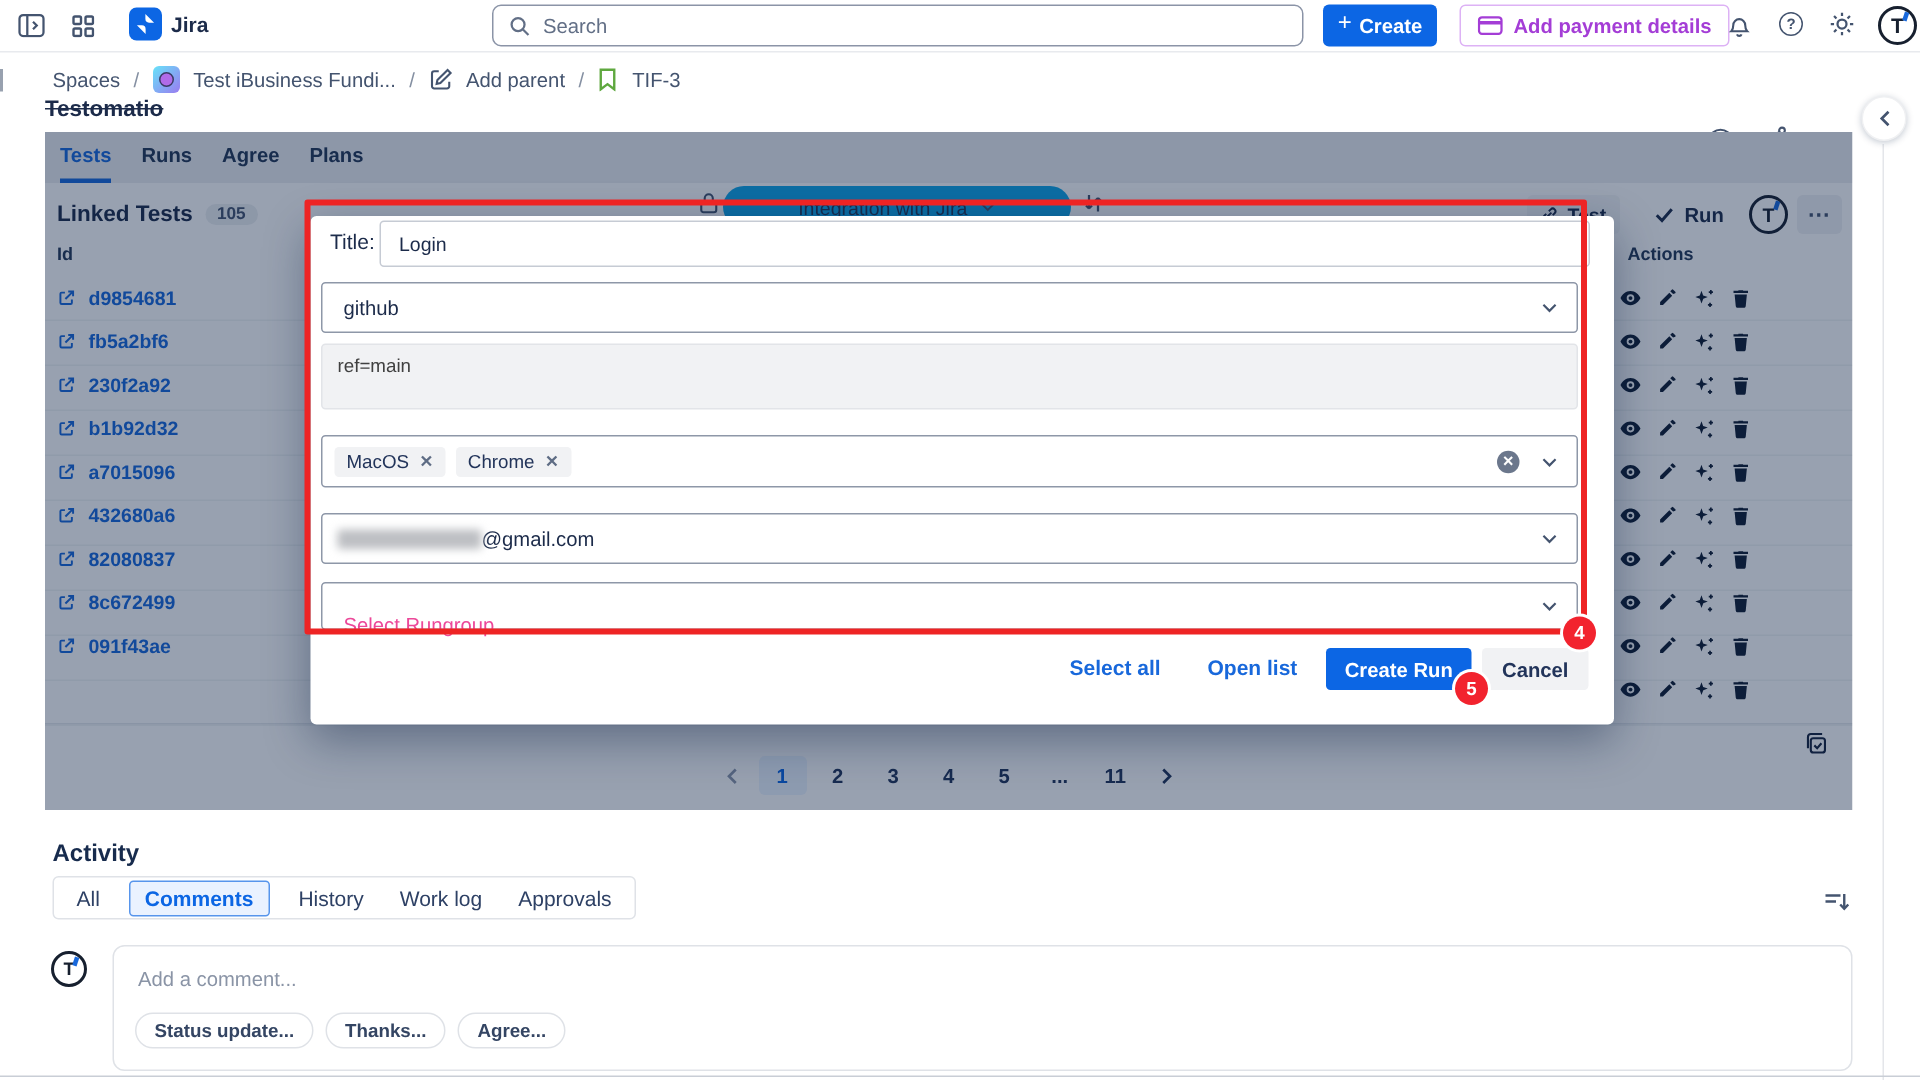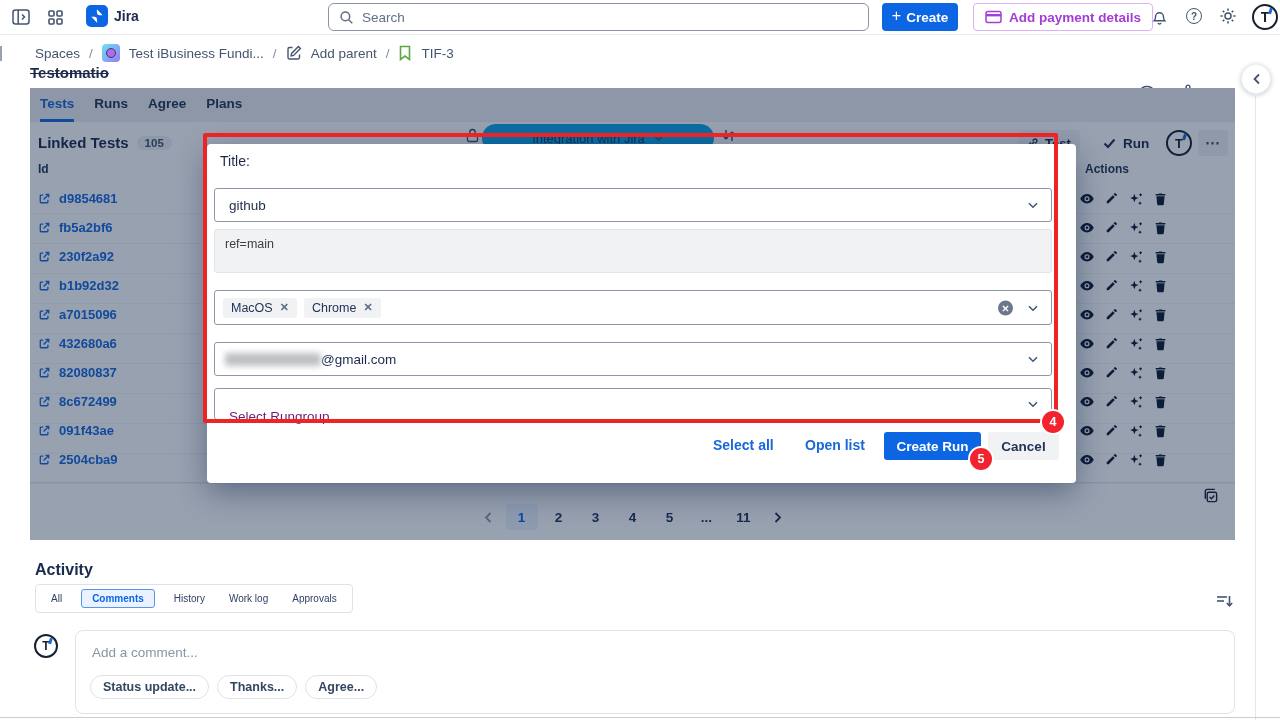--- a/index.html
+++ b/index.html
@@ -98,39 +98,39 @@
            display:flex;align-items:center;font-size:13.5px;color:#1C2B4A;background:#fff;}
   .m-chev{position:absolute;right:12px;top:50%;transform:translateY(-50%);}
   .m-textarea{position:absolute;left:7px;top:85px;width:838px;height:44px;background:#F1F2F4;border:1px solid #E2E4E8;
               border-radius:3px;box-sizing:border-box;font-size:12.5px;color:#404040;padding:7px 10px;}
   .chip{background:#F1F2F4;border-radius:3px;padding:3px 8px;display:flex;align-items:center;gap:7px;
         font-size:12.5px;color:#22345A;}
   .chip .x{color:#5E6C84;font-size:11px;font-weight:700;}
   .clearcirc{position:absolute;right:38px;top:50%;transform:translateY(-50%);width:15px;height:15px;border-radius:50%;
              background:#6B778C;color:#fff;font-size:9.5px;font-weight:700;display:flex;align-items:center;justify-content:center;}
   .blurname{width:96px;height:13px;border-radius:2px;background:#bdbfc3;filter:blur(3px);margin-left:10px;}
-  .placeholder{color:#701a75;margin-top:24px;}
+  .placeholder{color:#ec4899;margin-top:24px;}
   .m-link{position:absolute;top:293px;font-size:14px;font-weight:600;color:#1868DB;}
   .m-btn{position:absolute;top:288px;height:28px;border-radius:3px;display:flex;align-items:center;
          justify-content:center;font-size:13.5px;font-weight:600;box-sizing:border-box;}
   .m-primary{left:677px;width:97px;background:var(--jira-blue,#0C66E4);color:#fff;}
   .m-secondary{left:781px;width:71px;background:#F1F2F4;color:#22345A;}
 
   
   .redrect{position:absolute;left:203px;top:133px;width:855px;height:290px;border:4px solid var(--annotation-red,#EE2424);
            border-radius:2px;box-sizing:border-box;z-index:30;pointer-events:none;}
   .stepbadge{position:absolute;width:22px;height:22px;border-radius:50%;background:#F2232E;color:#fff;
              display:flex;align-items:center;justify-content:center;font-size:12.5px;font-weight:800;
              box-shadow:0 0 0 2px #fff;z-index:31;}
 
   
   .act-heading{position:absolute;left:35px;top:561px;font-size:16px;font-weight:800;color:#172B4D;}
   .act-tabs{position:absolute;left:35px;top:584px;height:29px;border:1px solid #DFE2E7;border-radius:4px;
             box-sizing:border-box;display:inline-flex;align-items:center;gap:14px;padding:0 10px;background:#fff;}
-  .atab{font-size:10px;font-weight:500;color:#2E4165;padding:3px 4px;border:1px solid transparent;border-radius:3px;}
+  .atab{font-size:14px;font-weight:500;color:#2E4165;padding:3px 4px;border:1px solid transparent;border-radius:3px;}
   .atab.active{border-color:#5795EC;background:#EAF2FF;color:#0C66E4;font-weight:600;padding:3px 10px;}
   .sorticon{position:absolute;left:1216px;top:593px;}
 
   
   .c-avatar{position:absolute;left:34px;top:634px;width:24px;height:24px;font-size:12px;}
   .c-card{position:absolute;left:75px;top:630px;width:1160px;height:84px;border:1px solid #DFE2E7;border-radius:8px;
           box-sizing:border-box;background:#fff;}
   .c-ph{position:absolute;left:16px;top:14px;font-size:13.5px;color:#8A94A6;}
   .c-quick{position:absolute;left:14px;top:44px;display:flex;gap:8px;}
   .qbtn{border:1px solid #DFE2E7;border-radius:12px;padding:4px 12px;font-size:12.5px;font-weight:600;color:#344563;background:#fff;}
@@ -410,29 +410,20 @@
   <div class="trow">
     <span>
       <svg width="13" height="13" viewBox="0 0 16 16" fill="#1868DB">
         <path d="M6.5 3H3.8A1.8 1.8 0 002 4.8v7.4A1.8 1.8 0 003.8 14h7.4a1.8 1.8 0 001.8-1.8V9.5h-1.6v2.9H3.6V4.6h2.9V3z"></path>
         <path d="M9.2 2v1.6h2L6.3 8.5l1.2 1.2 4.9-4.9v2H14V2H9.2z"></path>
       </svg>
     </span>
     <span class="idtext">091f43ae</span>
   </div>
 
-  <div class="trow">
-    <span>
-      <svg width="13" height="13" viewBox="0 0 16 16" fill="#1868DB">
-        <path d="M6.5 3H3.8A1.8 1.8 0 002 4.8v7.4A1.8 1.8 0 003.8 14h7.4a1.8 1.8 0 001.8-1.8V9.5h-1.6v2.9H3.6V4.6h2.9V3z"></path>
-        <path d="M9.2 2v1.6h2L6.3 8.5l1.2 1.2 4.9-4.9v2H14V2H9.2z"></path>
-      </svg>
-    </span>
-    <span class="idtext">2504cba9</span>
-  </div>
 </div>
     <div class="actionscol">
   <div class="arow">
     <span class="aicon">
       <svg width="14" height="12" viewBox="0 0 16 13" fill="#0F1C33">
         <path d="M8 .8C4.4.8 1.5 3.5.4 6.2c1.1 2.7 4 5.4 7.6 5.4s6.5-2.7 7.6-5.4C14.5 3.5 11.6.8 8 .8zm0 8.3a2.9 2.9 0 110-5.8 2.9 2.9 0 010 5.8z"></path>
         <circle cx="8" cy="6.2" r="1.5"></circle>
       </svg>
     </span>
     <span class="aicon">
@@ -708,20 +699,23 @@
             <path d="M1.5 1L6 5.5 1.5 10"></path>
           </svg>
       </span>
     </div>
 
     <div class="dimoverlay"></div>
   </div>
 
   <div class="modal">
     <span class="m-label">Title:</span>
+    <div class="m-title">
+      <span>Login</span>
+    </div>
 
     <div class="m-field" style="top:44px;height:34px;padding-left:14px;">
       <span>github</span>
       <span class="m-chev">
         <svg width="12" height="9" viewBox="0 0 13 10" fill="none" stroke="#44546F" stroke-width="1.6">
             <path d="M2 3l4.5 4.5L11 3"></path>
           </svg>
       </span>
     </div>
 

